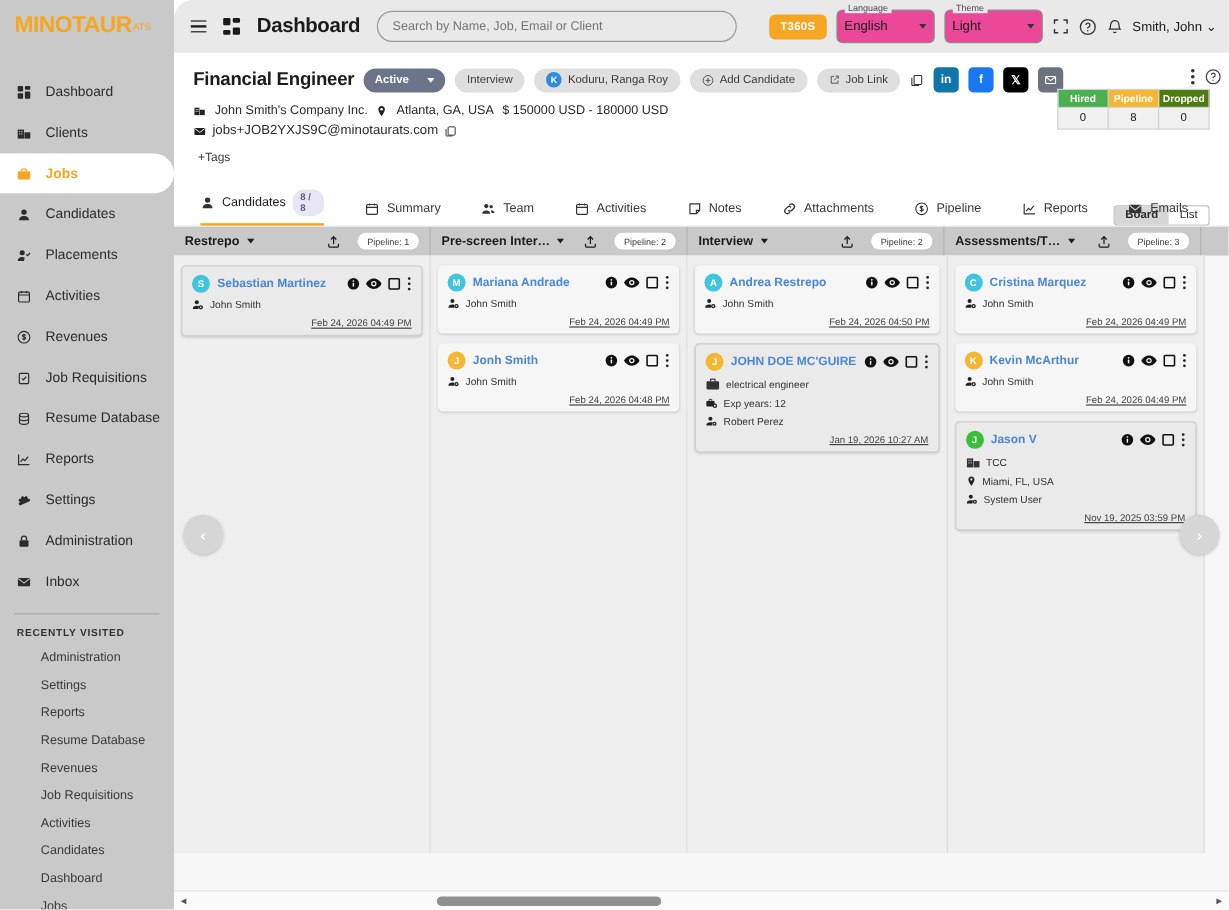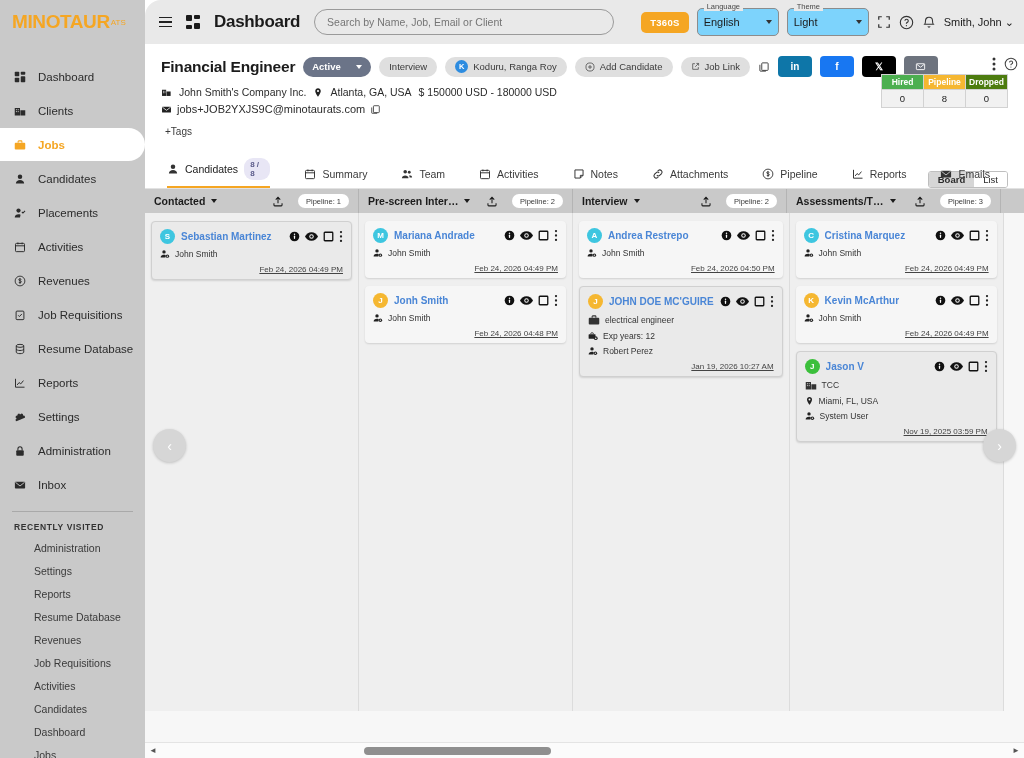--- a/index.html
+++ b/index.html
@@ -90,21 +90,21 @@
     font-family: "Liberation Sans", sans-serif;
   }
   .spacer { flex: 1; }
   .t360 {
     background: #f5a623; color: #fff; font-size: 9.5px; font-weight: bold;
     padding: 5px 9px; border-radius: 5px; letter-spacing: .3px; cursor:pointer;
   }
   .select-wrap { position: relative; }
   .select-field {
     width: 82px; height: 28px; border: 1px solid #8c8c8c; border-radius: 5px;
-    background: #7dd3fc; display: flex; align-items: center;
+    background: #ec4899; display: flex; align-items: center;
     padding: 0 6px; font-size: 11px; color: #1b1b1b; cursor: pointer;
   }
   .select-legend {
     position: absolute; top: -6px; left: 7px; background: #e9e9e9;
     font-size: 7.5px; color: #4a4a4a; padding: 0 3px;
   }
   .caret { margin-left:auto; width:0;height:0;border-left:3.5px solid transparent;border-right:3.5px solid transparent;border-top:4.5px solid #333; }
   .ticon { cursor:pointer; display:flex; align-items:center; justify-content:center; color:#333; }
   .user-name { font-size: 11px; color:#1b1b1b; cursor:pointer; }
 
@@ -123,21 +123,21 @@
     justify-content: space-between; padding: 0 9px;
   }
   .pill.status-pill .caret { border-top-color:#fff; }
   .pill.plain { background: #dfdfdf; }
   .av-mini {
     width: 13px; height: 13px; border-radius: 50%;
     background: #2d8ce0; color: #fff; font-size: 7.5px;
     display: flex; align-items: center; justify-content: center; font-weight:bold;
   }
   .soc {
-    width: 34px; height: 21px; border-radius: 4px;
+    width: 21px; height: 21px; border-radius: 4px;
     display: flex; align-items: center; justify-content: center;
     color: #fff; font-size: 10px; font-weight: bold; cursor: pointer;
   }
   .soc.li { background: #0e76a8; }
   .soc.fb { background: #1877f2; }
   .soc.x  { background: #000000; }
   .soc.em { background: #6d737e; }
 
   .jh-row2 { display:flex; align-items:center; gap:7px; margin-top:9px; font-size:10.5px; color:#2b2b2b;}
   .jh-row3 { display:flex; align-items:center; gap:5px; margin-top:5px; font-size:11px; color:#2b2b2b;}
@@ -695,21 +695,21 @@
           </svg>
         </span>
      <span>Emails</span>
 
    </div>
     </div>
 
   <div class="board-wrap">
     <div class="col-head-row" id="col-heads">
         <div class="col-head">
-     <span class="col-head-title">Contacted</span>
+     <span class="col-head-title">Restrepo</span>
      <span class="col-caret"></span>
      <span class="upload-ic">
             <svg width="12" height="13" viewBox="0 0 16 16" fill="none" stroke="#1b1b1b" stroke-width="1.4">
               <path d="M8 10.4V2.6"></path>
               <path d="M5 5.4L8 2.4l3 3"></path>
               <path d="M2.6 10.2v2.6c0 .6.5 1 1 1h8.8c.6 0 1-.4 1-1v-2.6"></path>
             </svg>
           </span>
      <span class="pipe-chip" style="margin-left:8px">Pipeline: 1</span>
    </div>

